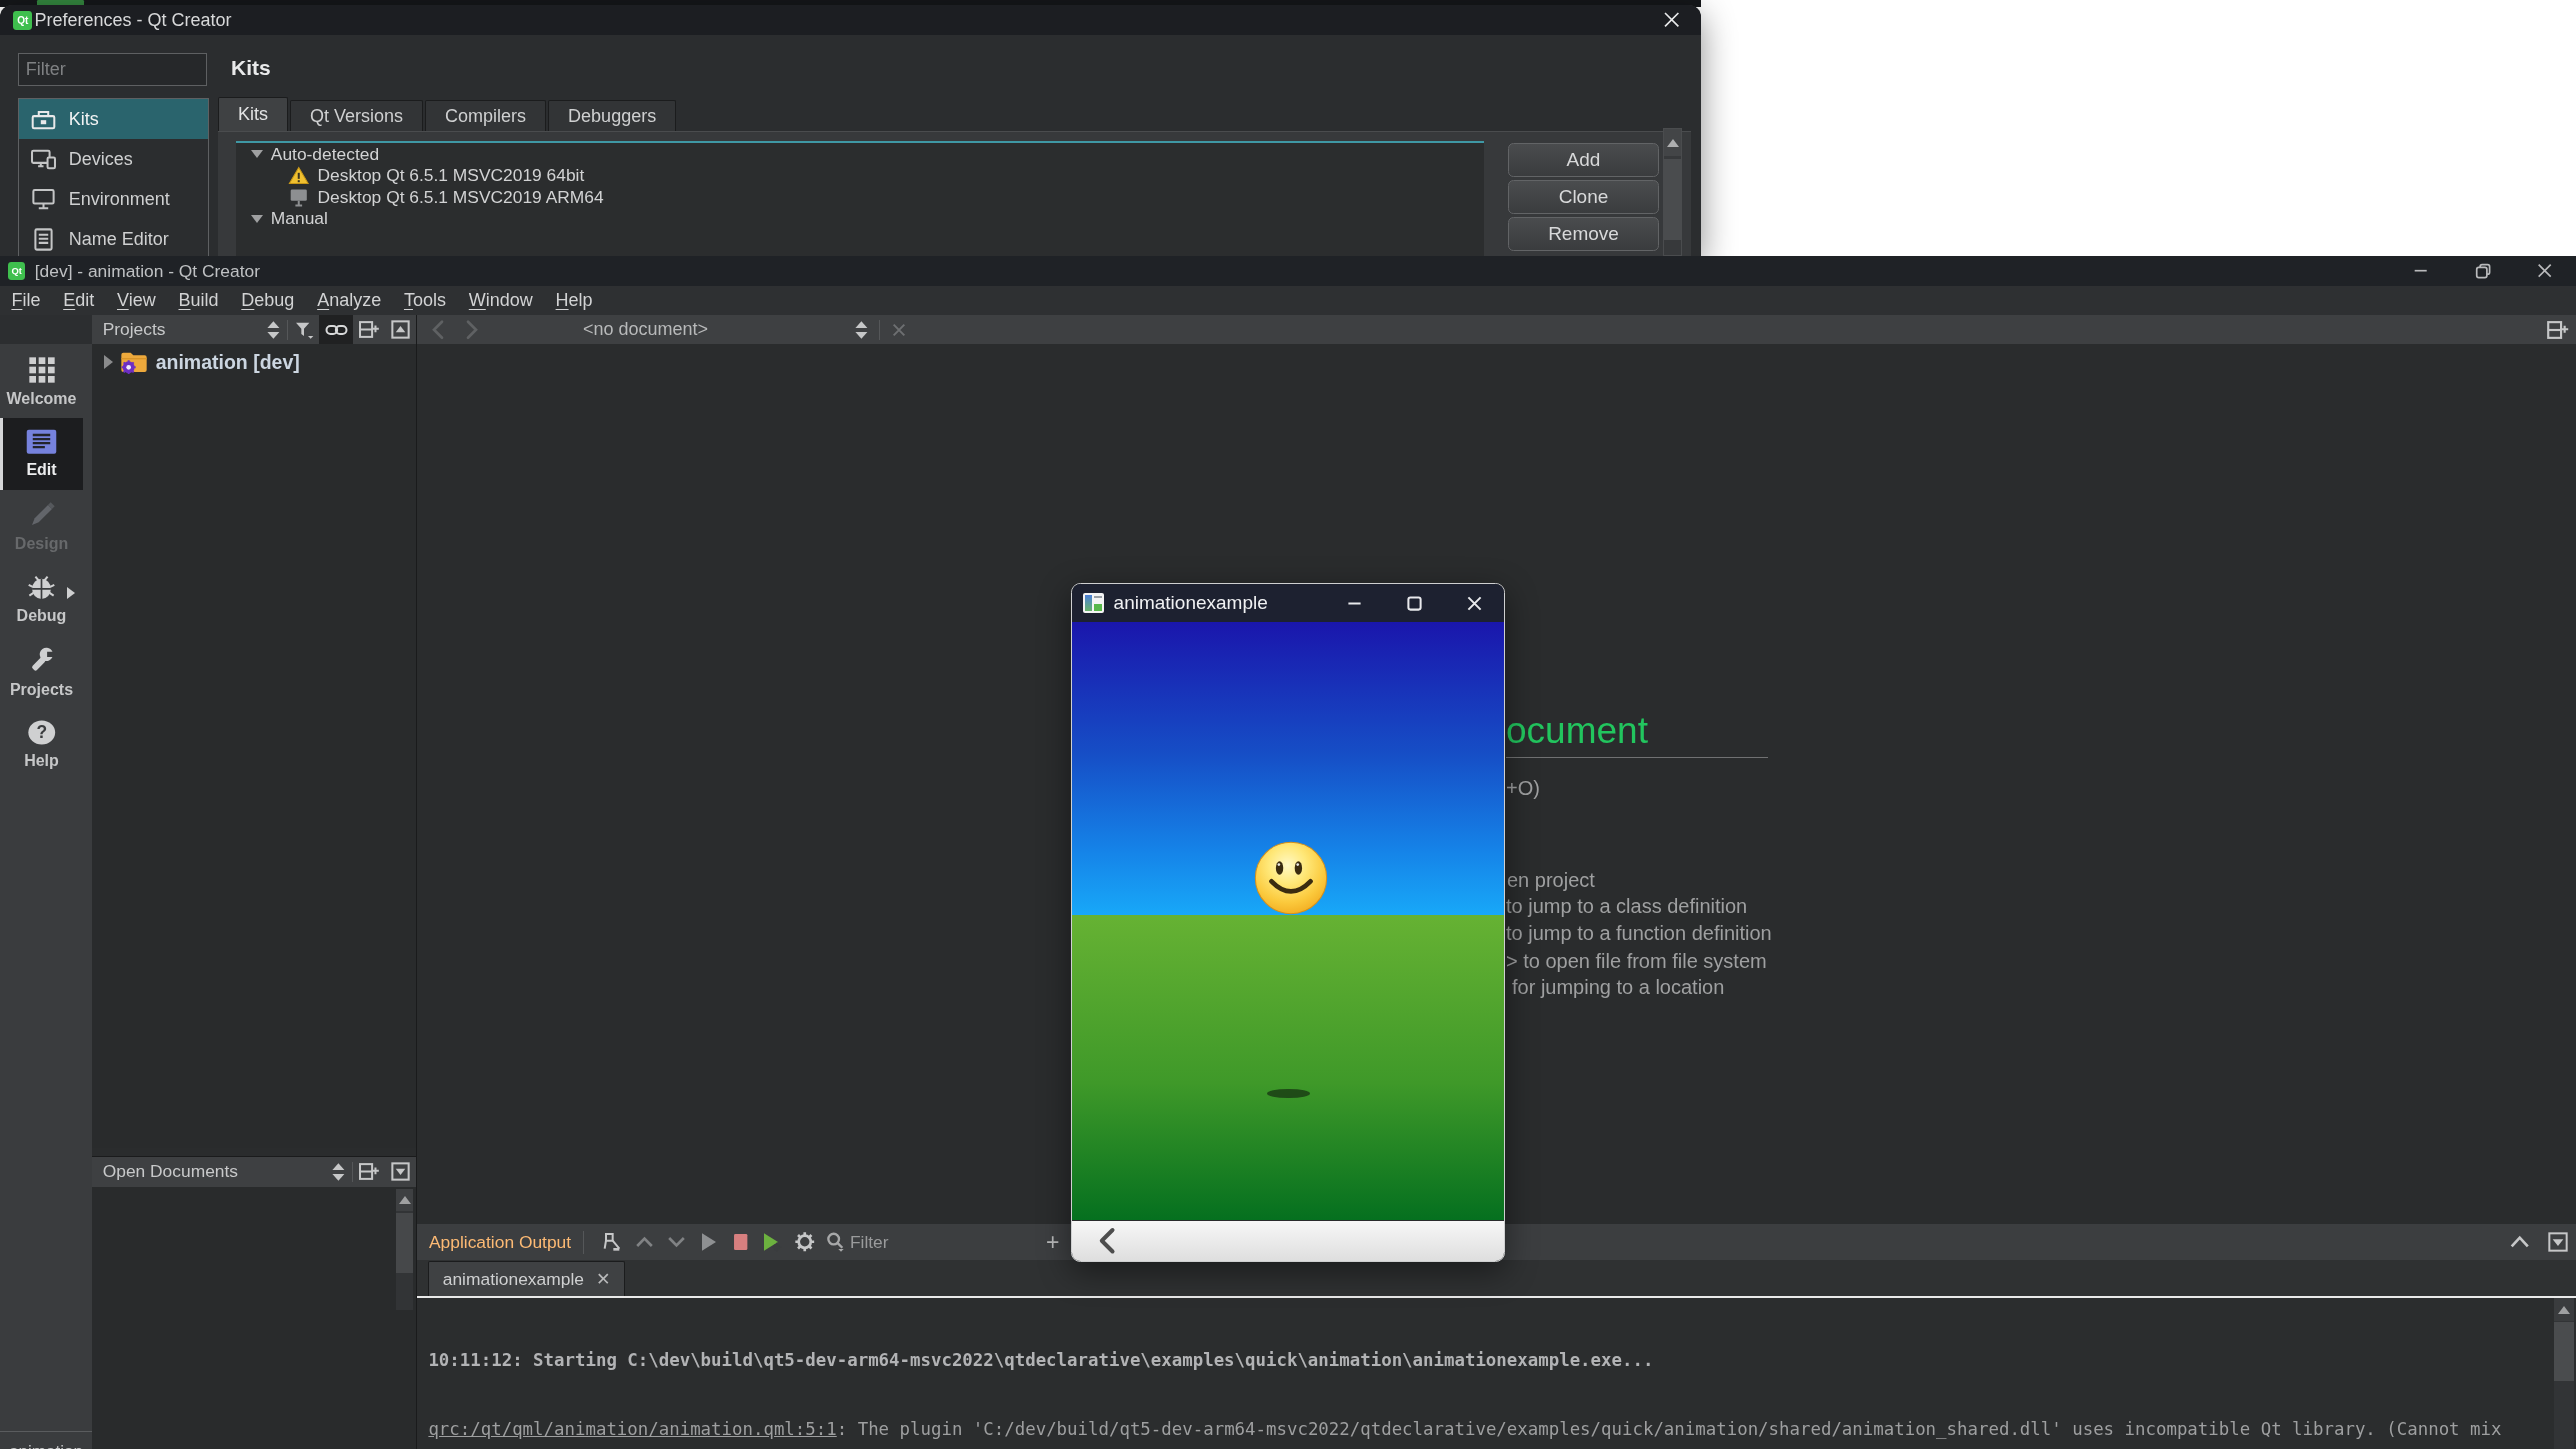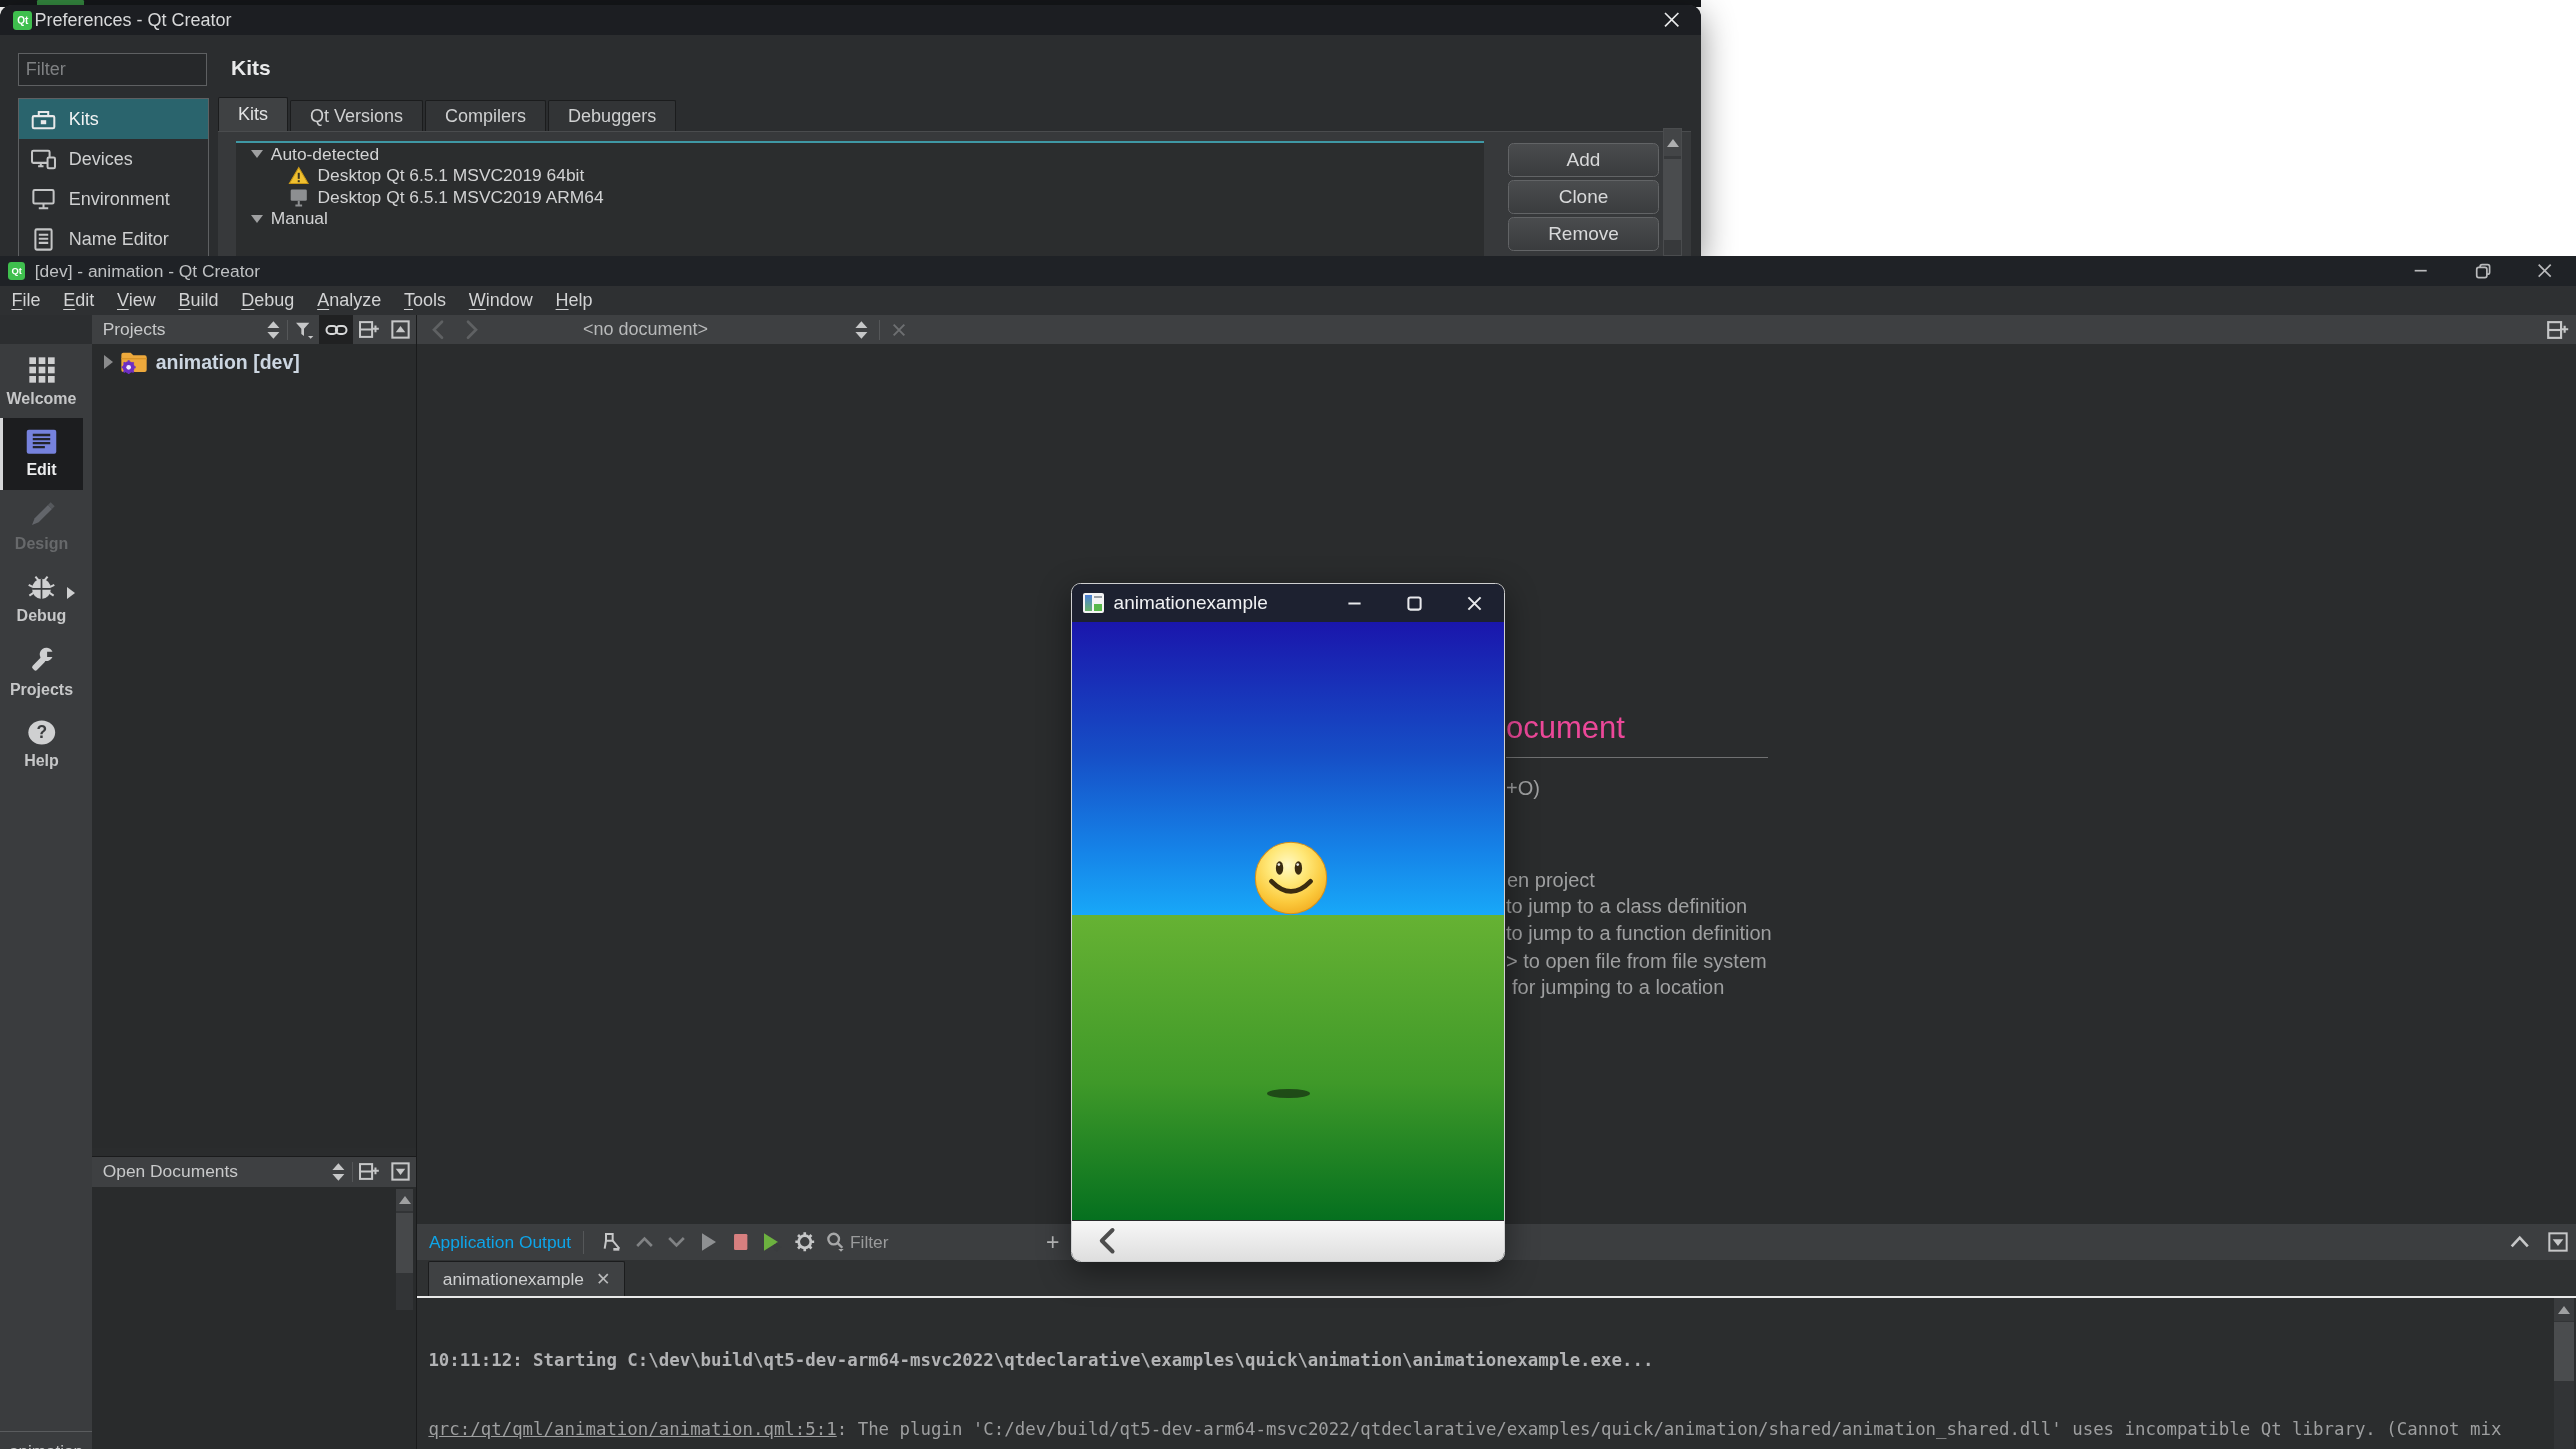--- a/index.html
+++ b/index.html
@@ -82,27 +82,27 @@
   .tree-carat{width:0;height:0;border-top:7.4px solid transparent;border-bottom:7.4px solid transparent;
               border-left:9.4px solid #8a8b8c;margin:0 6.7px 0 12px;}
   .tree-label{color:#ccd6e1;font-size:19.5px;font-weight:bold;margin-left:8px;}
   .odocs-pane{left:92px;top:892px;width:324px;height:301px;background:#292b2c;border-right:1.3px solid #1a1b1c;border-top:1.3px solid #1a1b1c;margin-top:8px;}
   .odocs-header{height:29.5px;background:#3e4042;display:flex;align-items:center;}
   .odocs-scroll{position:absolute;right:2.7px;top:32px;width:17.4px;height:121px;background:#323436;}
   .odocs-scroll .sb-btn{height:21.5px;background:#3e4042;display:flex;align-items:center;justify-content:center;}
   .odocs-scroll .sb-thumb{margin-top:2px;height:60px;background:#46484a;}
   
   .editor{left:416px;top:88px;width:2160px;height:880px;background:#2a2c2d;border-left:1.3px solid #1a1b1c;}
-  .ph-heading{position:absolute;left:1089px;top:366px;color:#ec4899;font-size:31px;text-align:center;}
+  .ph-heading{position:absolute;left:1089px;top:366px;color:#22c55e;font-size:37px;text-align:center;}
   .ph-divider{position:absolute;left:1089px;top:413px;width:262px;height:1.3px;background:#707172;}
   .ph-line{position:absolute;color:#9fa0a1;font-size:20px;white-space:pre;}
   
   .output{left:416px;top:968px;width:2160px;height:225px;background:#2b2d2e;border-left:1.3px solid #1a1b1c;}
   .out-header{position:absolute;left:0;top:0;width:100%;height:36px;background:#3c3e40;display:flex;align-items:center;}
-  .out-title{color:#0ea5e9;font-size:17.4px;margin-left:12px;}
+  .out-title{color:#fdba74;font-size:17.4px;margin-left:12px;}
   .out-div{width:1.3px;height:23px;background:#555759;margin:0 12px;}
   .oic{width:32px;height:36px;display:flex;align-items:center;justify-content:center;flex:none;}
   .filter-box{display:flex;align-items:center;color:#9a9b9c;font-size:17.4px;}
   .out-right{position:absolute;right:9.4px;top:0;height:36px;display:flex;align-items:center;gap:17.4px;}
   .tabrow{position:absolute;left:0;top:36px;width:100%;height:36px;background:#2f3132;}
   .out-tab{position:absolute;left:11.4px;top:1.3px;height:34px;background:#3f4143;border:0.7px solid #1b1c1d;border-bottom:none;
            display:flex;align-items:center;padding:0 13.4px;color:#cfd0d1;font-size:17.4px;border-radius:2px 2px 0 0;}
   .out-tab .x{margin-left:12px;color:#b8b9ba;font-size:17.4px;}
   .out-whiteline{position:absolute;left:0;top:72px;width:100%;height:2px;background:#e9e9e9;}
   .console{position:absolute;left:0;top:74px;width:2120px;height:151px;padding:5.4px 0 0 11.4px;

